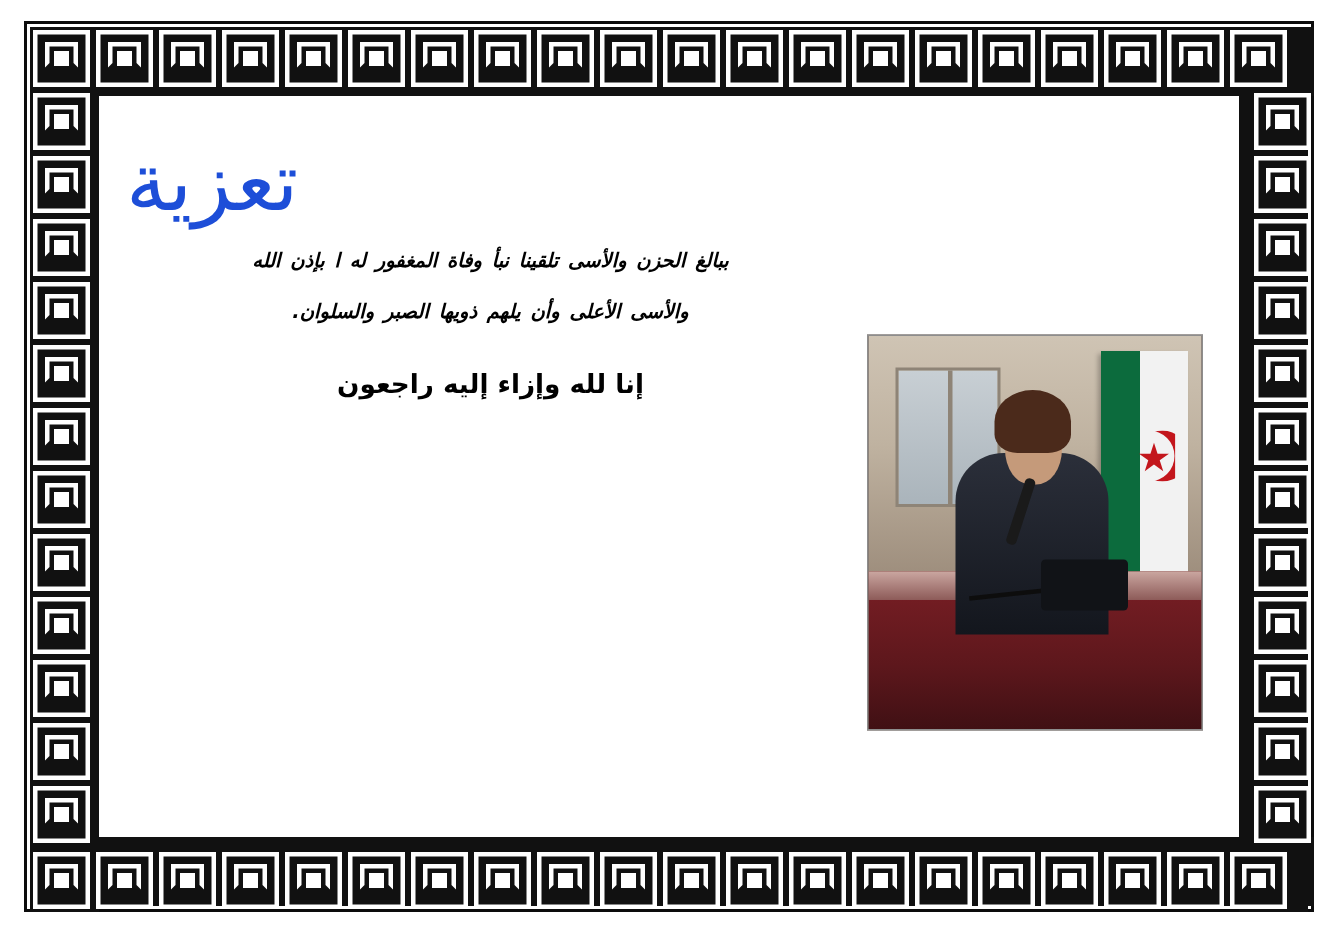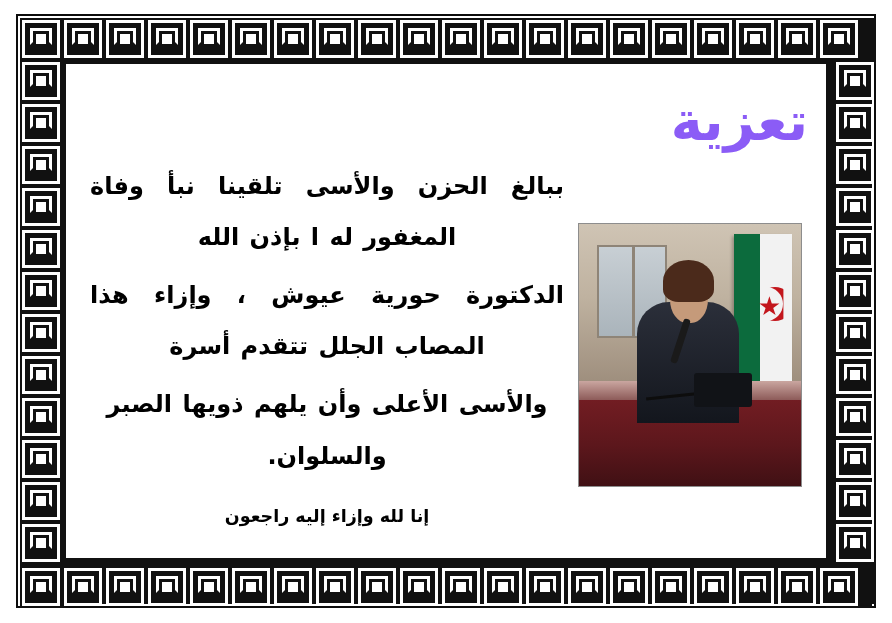--- a/index.html
+++ b/index.html
@@ -100,26 +100,26 @@
     left: 52px;
     top: 52px;
     width: 752px;
     height: 486px;
     box-sizing: border-box;
     padding: 6px 14px 6px 14px;
     display: block;
   }
 
   .notice-title {
-    text-align: right;
+    text-align: left;
     font-family: "DejaVu Sans", sans-serif;
-    font-weight: bold;
+    font-weight: normal;
     font-size: 54px;
     line-height: 1.05;
-    color: #8b5cf6;
+    color: #1d4ed8;
     margin: 20px 0 4px 0;
     letter-spacing: 0px;
   }
 
   .body-wrap {
     display: flex;
     flex-direction: row;
     align-items: flex-start;
     justify-content: flex-start;
     margin-top: 10px;
@@ -253,26 +253,27 @@
   .text-col {
     flex: 1 1 auto;
     padding: 0 12px 0 6px;
     box-sizing: border-box;
     direction: rtl;
   }
 
   .para {
     font-family: "DejaVu Sans", sans-serif;
     font-weight: bold;
-    font-size: 24px;
+    font-size: 13px;
     line-height: 2.15;
     color: #000000;
     text-align: center;
     margin: 0 0 6px 0;
     word-spacing: 2px;
+    font-style: italic;
   }
   .para.indent-line {
     text-align: justify;
     text-align-last: center;
   }
   .closing {
     margin-top: 18px;
     text-align: center;
     font-size: 17.5px;
     font-weight: bold;
@@ -383,21 +384,20 @@
             <div class="ph-person-head"></div>
             <div class="ph-person-hair"></div>
             <div class="ph-mic"></div>
             <div class="ph-cable"></div>
             <div class="ph-device"></div>
           </div>
         </div>
 
         <div class="text-col">
           <div class="para indent-line">ببالغ الحزن والأسى تلقينا    نبأ وفاة المغفور له   ا  بإذن الله</div>
-          <div class="para indent-line">الدكتورة حورية عيوش ، وإزاء هذا المصاب الجلل  تتقدم أسرة</div>
           <div class="para">والأسى الأعلى وأن يلهم ذويها الصبر والسلوان.</div>
           <div class="closing">إنا لله وإزاء إليه راجعون</div>
         </div>
 
       </div>
     </div>
   </div>
 </div>
 
 </body></html>

